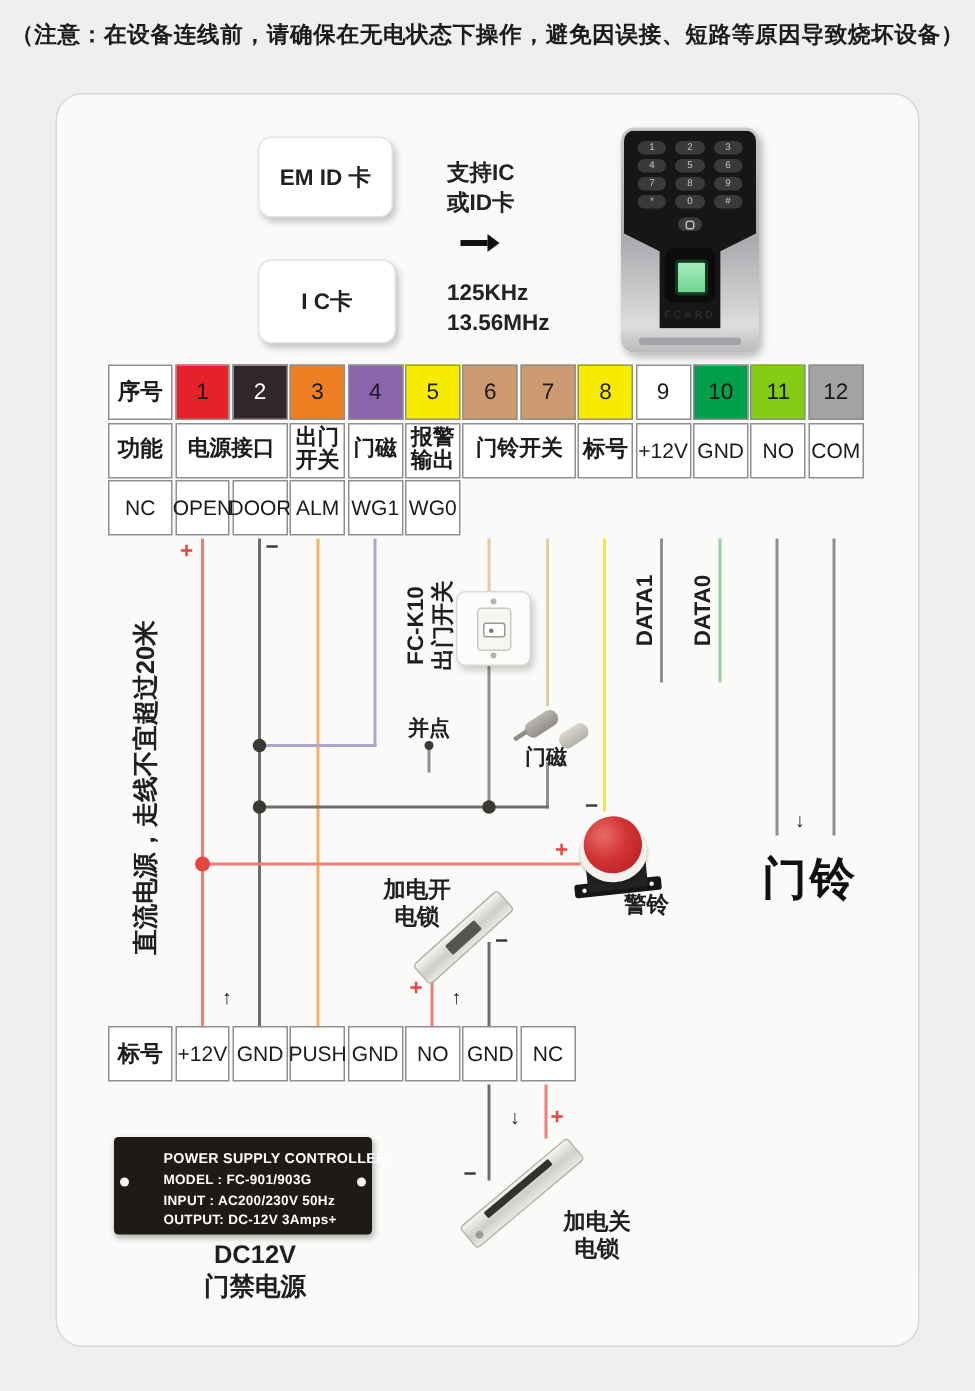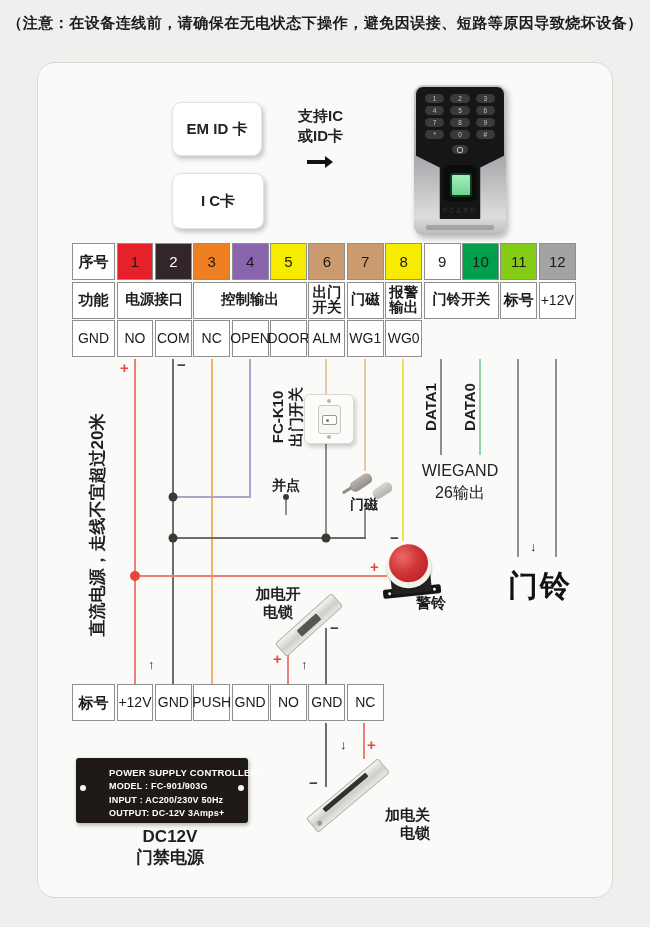--- a/index.html
+++ b/index.html
@@ -81,29 +81,31 @@
 </style>
 </head>
 <body>
 
 <div id="stage">
 
   <div id="notice" class="abs">（注意：在设备连线前，请确保在无电状态下操作，避免因误接、短路等原因导致烧坏设备）</div>
 
   <div id="panel" class="abs"></div>
 
-  <div class="abs cardbox" style="left:172px;top:102px;width:88px;height:52px;">
+  <div class="abs cardbox" style="left:172px;top:91px;width:88px;height:52px;">
     <span>EM ID 卡</span>
   </div>
   <div class="abs cardbox" style="left:172px;top:173px;width:90px;height:54px;">
     <span>I C卡</span>
   </div>
   <div class="abs toptxt prel" style="left:298px;top:106px;">支持IC
 或ID卡</div>
   <div id="cardarrow" class="abs"></div>
+  <div class="abs toptxt prel" style="left:298px;top:186px;">125KHz
+13.56MHz</div>
 
   <div id="reader" class="abs">
     <div id="reader-black"></div>
     <div id="keypad">
         <span class="key">1</span>
         <span class="key">2</span>
         <span class="key">3</span>
         <span class="key">4</span>
         <span class="key">5</span>
         <span class="key">6</span>
@@ -132,21 +134,20 @@
     <div class="tc" style="background-color: rgb(203, 154, 110); color: rgb(26, 26, 26);">6</div>
     <div class="tc" style="background-color: rgb(203, 154, 110); color: rgb(26, 26, 26);">7</div>
     <div class="tc" style="background-color: rgb(247, 236, 0); color: rgb(26, 26, 26);">8</div>
     <div class="tc" style="background-color: rgb(255, 255, 255); color: rgb(26, 26, 26);">9</div>
     <div class="tc" style="background-color: rgb(0, 159, 75); color: rgb(26, 26, 26);">10</div>
     <div class="tc" style="background-color: #84cc16; color: rgb(26, 26, 26);">11</div>
     <div class="tc" style="background-color: #a3a3a3; color: rgb(26, 26, 26);">12</div>
 
     <div class="tc th">功能</div>
     <div class="tc fn s2">电源接口</div>
-    <div class="tc fn s3">控制输出</div>
     <div class="tc fn prel">出门
 开关</div>
     <div class="tc fn">门磁</div>
     <div class="tc fn prel">报警
 输出</div>
     <div class="tc fn s2">门铃开关</div>
 
     <div class="tc th">标号</div>
     <div class="tc tag">+12V</div>
     <div class="tc tag">GND</div>
@@ -214,22 +215,20 @@
   </div>
 
   <div class="abs lbl" style="left:272px;top:477px;font-size:14px;">并点</div>
   <div class="abs" style="left:283px;top:494px;width:6px;height:6px;background:#3c3835;border-radius:50%;"></div>
   <div class="abs" style="left:285px;top:500px;width:1.5px;height:15px;background:#8f8f8d;"></div>
 
   <div class="abs pill1"></div>
   <div class="abs pill2"></div>
   <div class="abs lbl" style="left:350px;top:496px;font-size:14px;">门磁</div>
 
-  <div class="abs lbl ctr prel" style="left:418px;top:460px;width:84px;font-size:16px;font-weight:normal;color:#222;line-height:1.35;">WIEGAND
-26输出</div>
 
   <div id="bell" class="abs">
     <div class="flange"></div>
     <div class="h1"></div>
     <div class="h2"></div>
     <div class="body"></div>
     <div class="ring"></div>
     <div class="dome"></div>
   </div>
   <div class="abs lbl" style="left:416px;top:594px;font-size:15px;">警铃</div>
@@ -256,16 +255,16 @@
     <div class="l" style="top:23px;">MODEL  : FC-901/903G</div>
     <div class="l" style="top:37px;">INPUT   : AC200/230V   50Hz</div>
     <div class="l" style="top:50px;">OUTPUT: DC-12V  3Amps+</div>
     <div class="scr" style="left:4px;"></div>
     <div class="scr" style="right:4px;"></div>
   </div>
   <div class="abs lbl ctr prel" style="left:118px;top:826px;width:104px;font-size:17px;line-height:1.25;">DC12V
 门禁电源</div>
 
   <div id="lock-nc" class="abs strike"></div>
-  <div class="abs lbl ctr prel" style="left:366px;top:806px;width:64px;font-size:15px;line-height:1.2;text-align:right;">加电关
+  <div class="abs lbl ctr prel" style="left:366px;top:806px;width:64px;font-size:15px;line-height:1.2;">加电关
 电锁</div>
 
 </div>
 
 </body></html>

